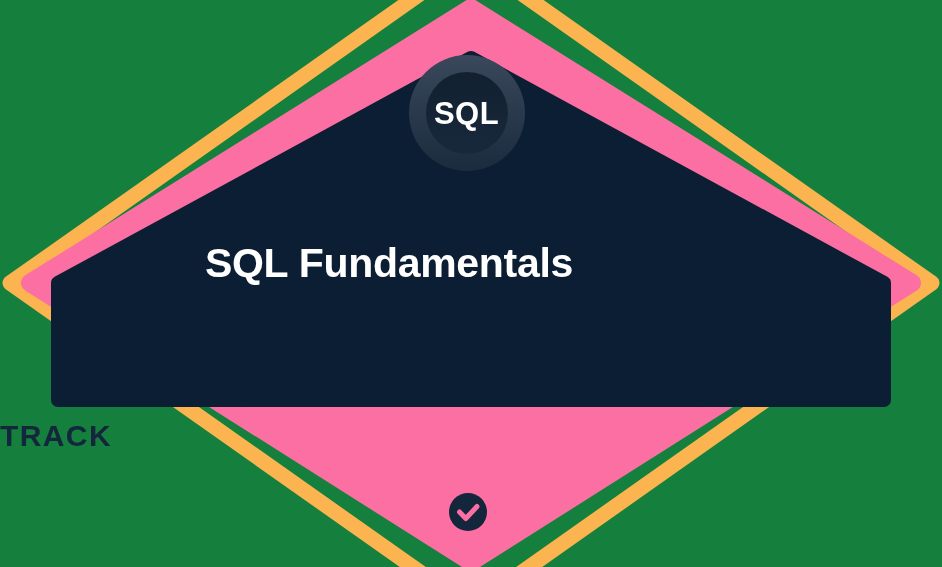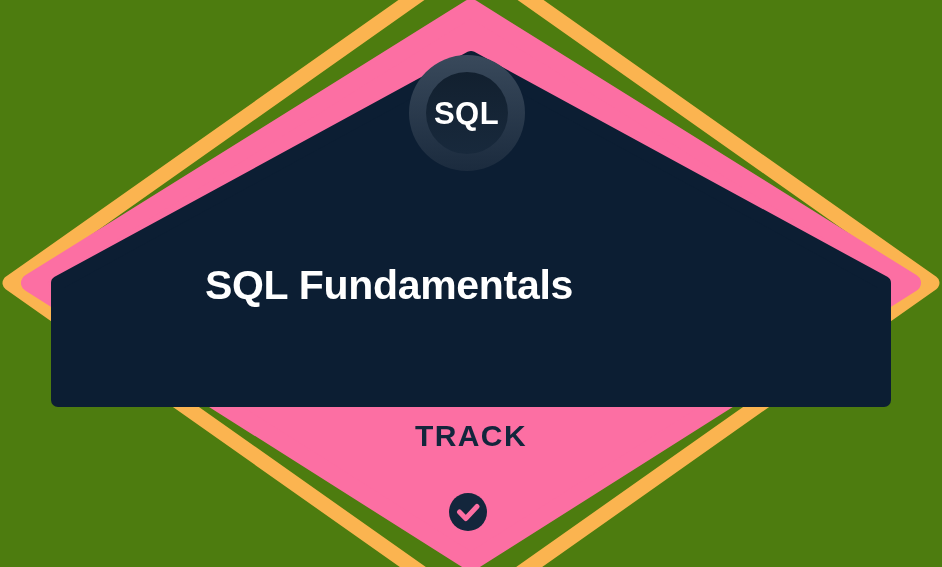--- a/index.html
+++ b/index.html
@@ -12,21 +12,21 @@
     width: 942px;
     height: 567px;
     overflow: hidden;
     font-family: "Liberation Sans", sans-serif;
   }
 
   #badge-stage {
     position: relative;
     width: 942px;
     height: 567px;
-    background: #4d7c0f;
+    background: #15803d;
   }
 
   #badge-svg {
     position: absolute;
     left: 0;
     top: 0;
     width: 942px;
     height: 567px;
     display: block;
   }
@@ -58,37 +58,37 @@
     font-weight: bold;
     letter-spacing: 0.5px;
     color: #ffffff;
     line-height: 1;
     margin-top: -1px;
   }
 
   #track-title {
     position: absolute;
     left: 0;
-    top: 263px;
+    top: 241px;
     width: 778px;
     text-align: center;
     font-family: "Liberation Sans", sans-serif;
     font-size: 41px;
     font-weight: bold;
     color: #ffffff;
     letter-spacing: -0.3px;
     line-height: 1.1;
   }
 
   #status-block {
     position: absolute;
     left: 0;
     top: 418px;
     width: 942px;
-    text-align: center;
+    text-align: left;
   }
   .status-line {
     font-family: "Liberation Sans", sans-serif;
     font-size: 30px;
     font-weight: bold;
     color: #13263C;
     letter-spacing: 1.4px;
     line-height: 35px;
     display: block;
   }

